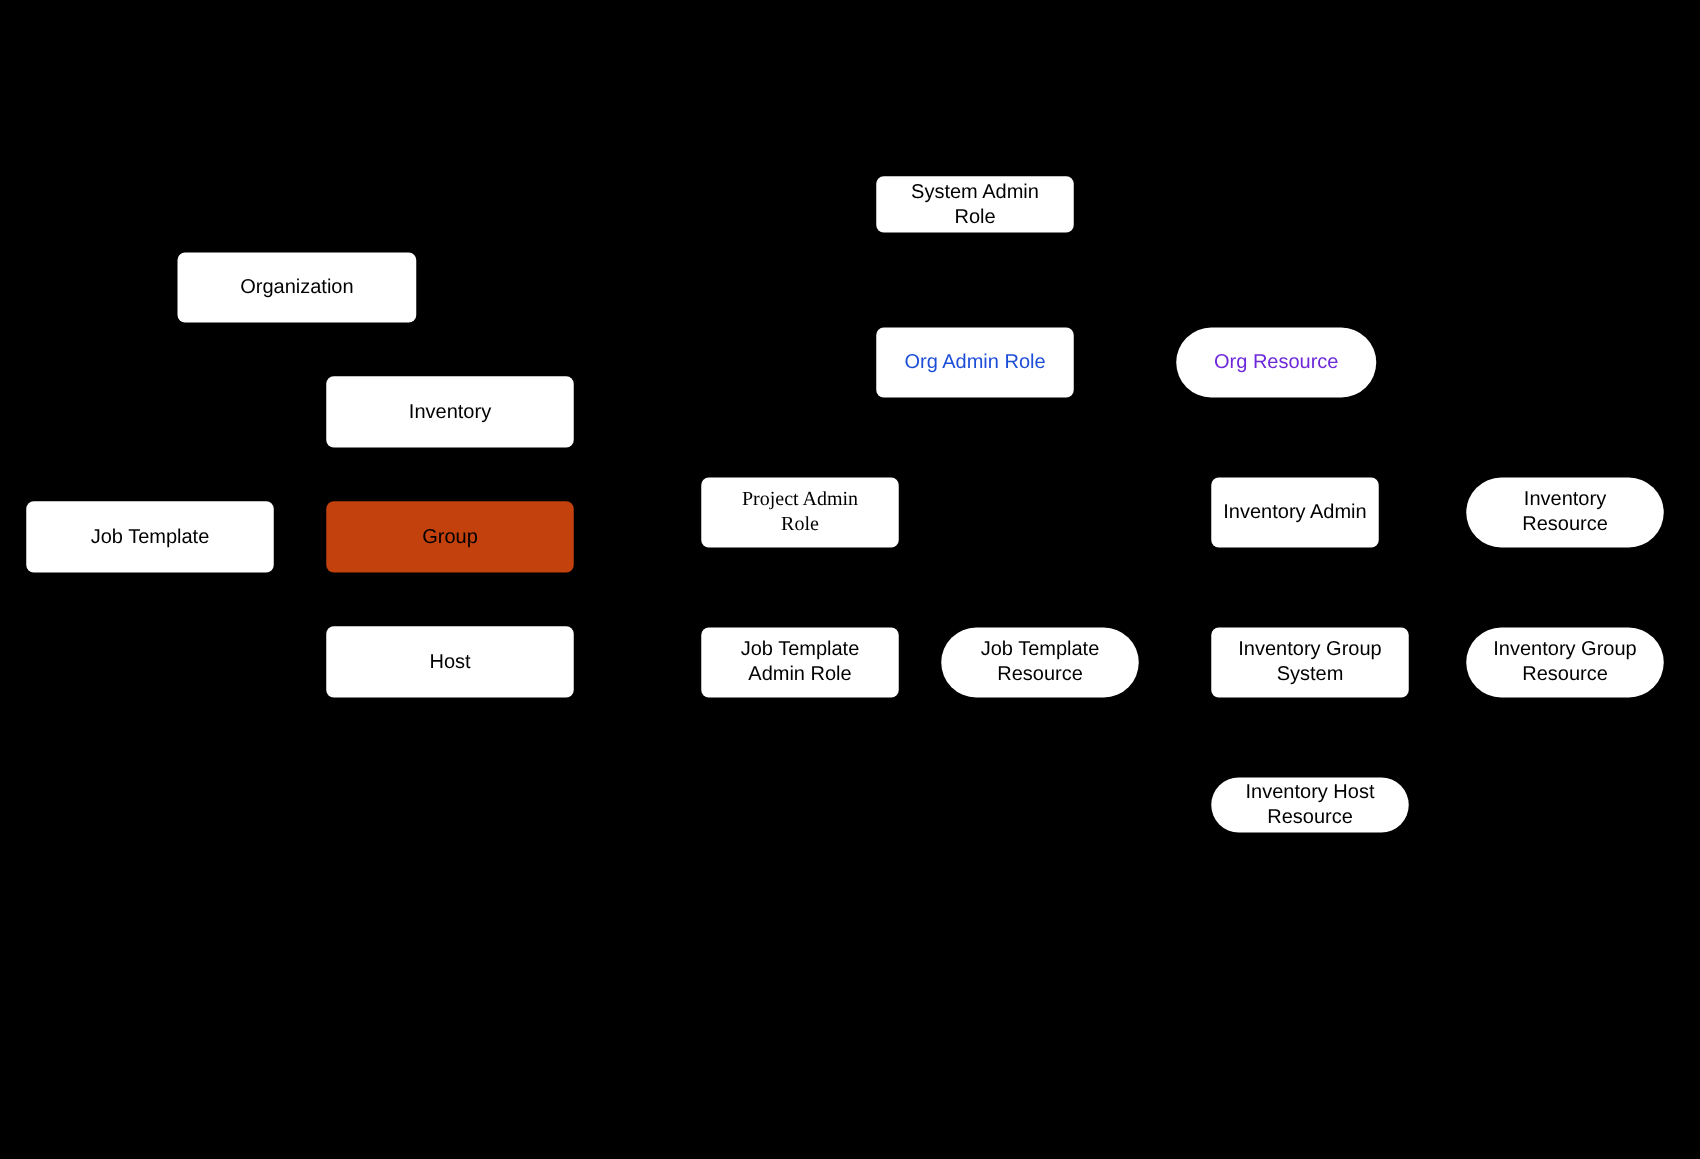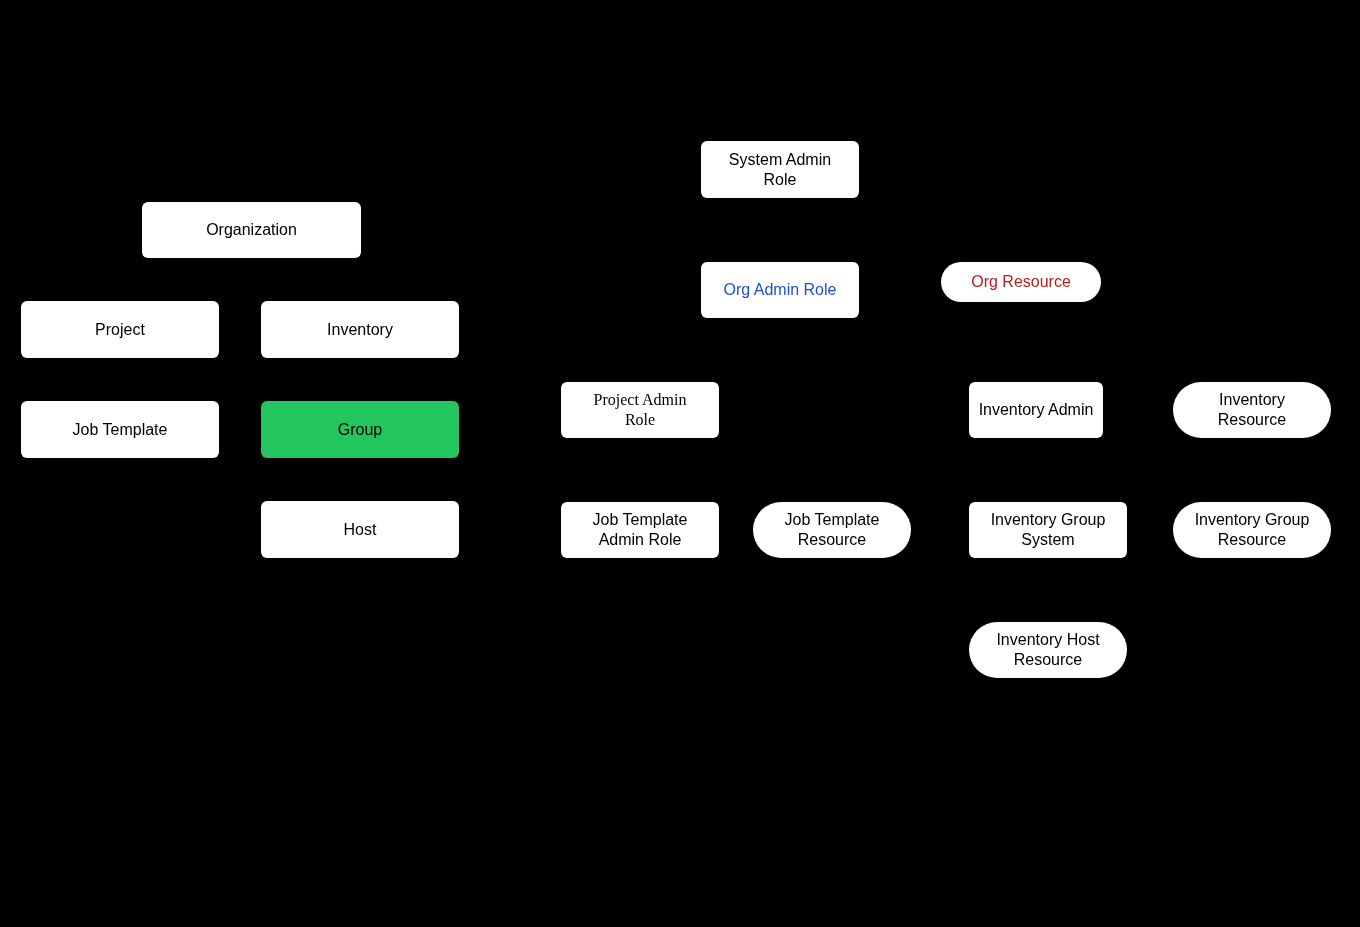--- a/index.html
+++ b/index.html
@@ -32,46 +32,43 @@
     padding: 4px 6px;
   }
   .node.rect { border-radius: 6px; }
   .node.pill { border-radius: 28px; }
   .node-line { display: block; white-space: nowrap; }
 </style>
 </head>
 <body style="background: rgb(0, 0, 0);">
 
 <div class="canvas" id="diagram-canvas" style="background: rgb(0, 0, 0); width: 1360px; height: 927px;">
-    <div class="node rect" style="left: 142px; top: 202px; width: 219px; height: 56px; background: rgb(255, 255, 255); color: rgb(0, 0, 0);">
+    <div class="node rect" style="left: 142px; top: 202px; width: 191px; height: 56px; background: rgb(255, 255, 255); color: rgb(0, 0, 0);">
       <span class="node-line">Organization</span>
-    </div>
-    <div class="node rect" style="left: 21px; top: 301px; width: 198px; height: 57px; background: rgb(255, 255, 255); color: rgb(0, 0, 0);">
-      <span class="node-line">Project</span>
     </div>
     <div class="node rect" style="left: 261px; top: 301px; width: 198px; height: 57px; background: rgb(255, 255, 255); color: rgb(0, 0, 0);">
       <span class="node-line">Inventory</span>
     </div>
     <div class="node rect" style="left: 21px; top: 401px; width: 198px; height: 57px; background: rgb(255, 255, 255); color: rgb(0, 0, 0);">
       <span class="node-line">Job Template</span>
     </div>
-    <div class="node rect" style="left: 261px; top: 401px; width: 198px; height: 57px; background: #22c55e; color: rgb(0, 0, 0);">
+    <div class="node rect" style="left: 261px; top: 401px; width: 198px; height: 57px; background: #c2410c; color: rgb(0, 0, 0);">
       <span class="node-line">Group</span>
     </div>
     <div class="node rect" style="left: 261px; top: 501px; width: 198px; height: 57px; background: rgb(255, 255, 255); color: rgb(0, 0, 0);">
       <span class="node-line">Host</span>
     </div>
-    <div class="node rect" style="left: 701px; top: 141px; width: 158px; height: 57px; background: rgb(255, 255, 255); color: rgb(0, 0, 0);">
+    <div class="node rect" style="left: 701px; top: 141px; width: 158px; height: 45px; background: rgb(255, 255, 255); color: rgb(0, 0, 0);">
       <span class="node-line">System Admin</span>
       <span class="node-line">Role</span>
     </div>
     <div class="node rect" style="left: 701px; top: 262px; width: 158px; height: 56px; background: rgb(255, 255, 255); color: #1d4ed8;">
       <span class="node-line">Org Admin Role</span>
     </div>
-    <div class="node pill" style="left: 941px; top: 262px; width: 160px; height: 40px; background: rgb(255, 255, 255); color: #b91c1c;">
+    <div class="node pill" style="left: 941px; top: 262px; width: 160px; height: 56px; background: rgb(255, 255, 255); color: #6d28d9;">
       <span class="node-line">Org Resource</span>
     </div>
     <div class="node rect" style="left: 561px; top: 382px; width: 158px; height: 56px; background: rgb(255, 255, 255); color: rgb(0, 0, 0); font-family: Liberation Serif, serif;">
       <span class="node-line">Project Admin</span>
       <span class="node-line">Role</span>
     </div>
     <div class="node rect" style="left: 969px; top: 382px; width: 134px; height: 56px; background: rgb(255, 255, 255); color: rgb(0, 0, 0);">
       <span class="node-line">Inventory Admin</span>
     </div>
     <div class="node pill" style="left: 1173px; top: 382px; width: 158px; height: 56px; background: rgb(255, 255, 255); color: rgb(0, 0, 0);">
@@ -87,17 +84,17 @@
       <span class="node-line">Resource</span>
     </div>
     <div class="node rect" style="left: 969px; top: 502px; width: 158px; height: 56px; background: rgb(255, 255, 255); color: rgb(0, 0, 0);">
       <span class="node-line">Inventory Group</span>
       <span class="node-line">System</span>
     </div>
     <div class="node pill" style="left: 1173px; top: 502px; width: 158px; height: 56px; background: rgb(255, 255, 255); color: rgb(0, 0, 0);">
       <span class="node-line">Inventory Group</span>
       <span class="node-line">Resource</span>
     </div>
-    <div class="node pill" style="left: 969px; top: 622px; width: 158px; height: 56px; background: rgb(255, 255, 255); color: rgb(0, 0, 0);">
+    <div class="node pill" style="left: 969px; top: 622px; width: 158px; height: 44px; background: rgb(255, 255, 255); color: rgb(0, 0, 0);">
       <span class="node-line">Inventory Host</span>
       <span class="node-line">Resource</span>
     </div>
   </div>
 
 </body></html>

